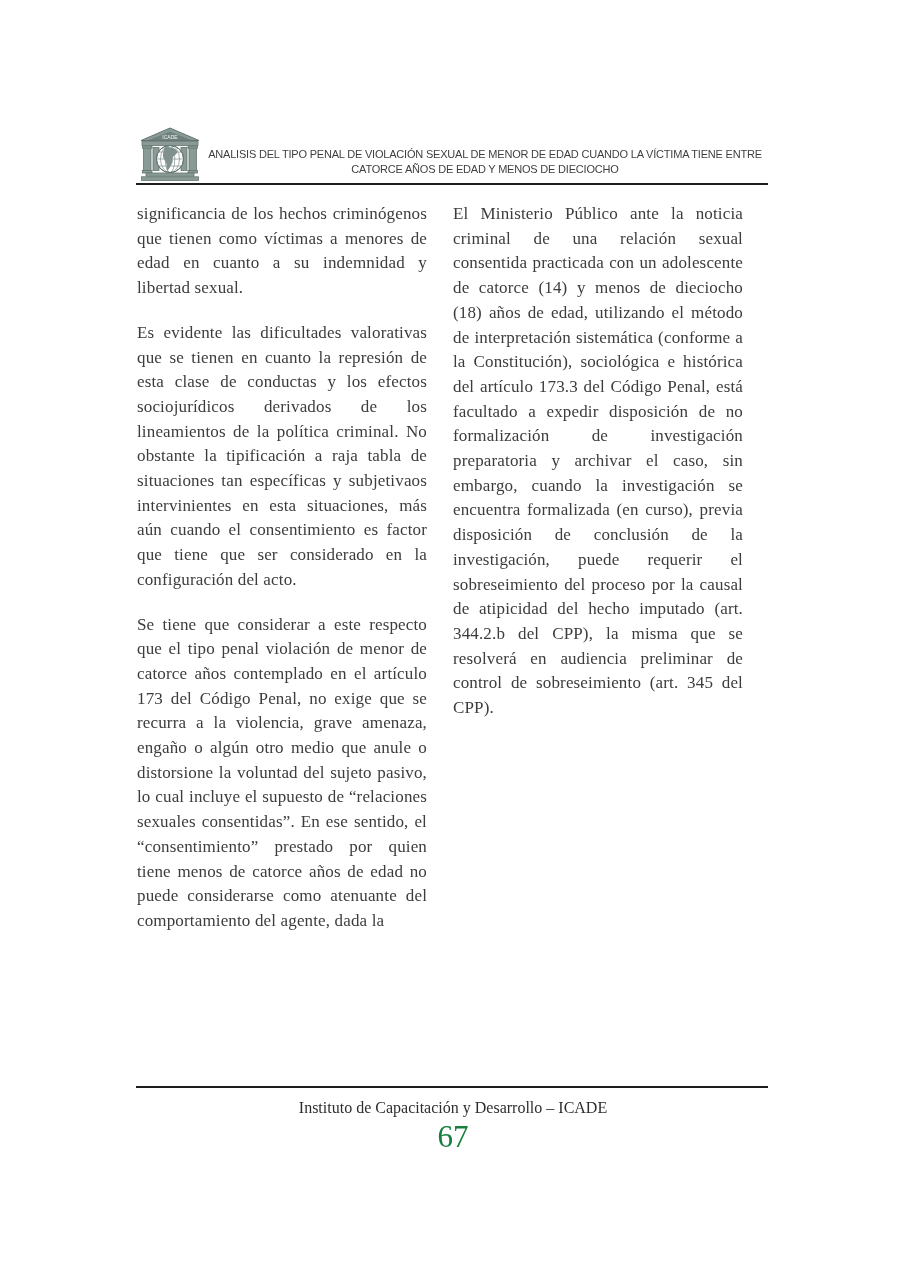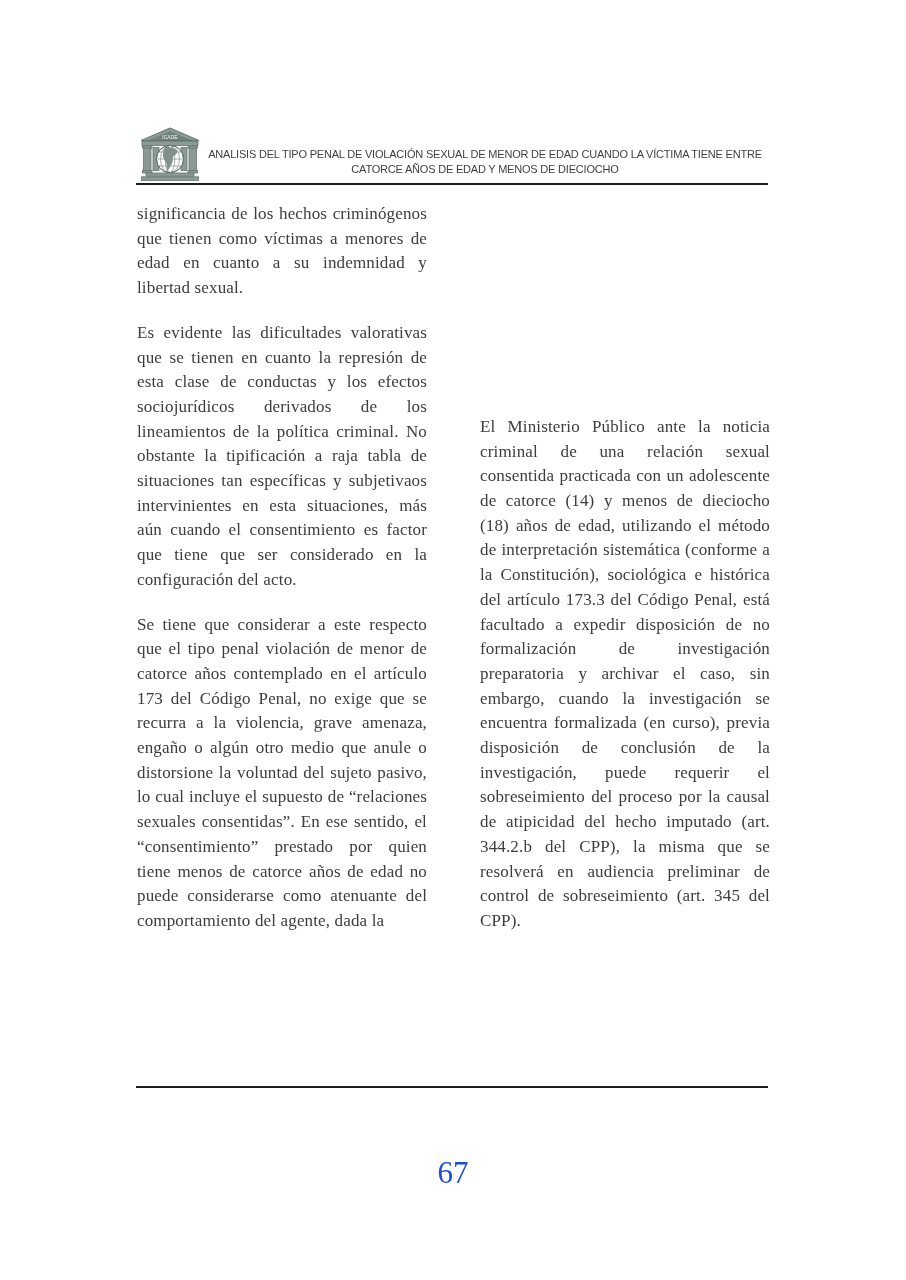--- a/index.html
+++ b/index.html
@@ -44,22 +44,21 @@
     background: #1d1d1d;
   }
 
   
   .columns {
     position: absolute;
     left: 137px;
     top: 202px;
     width: 634px;
     display: flex;
-    gap: 53px;
-    align-items: flex-end;
+    gap: 26px;
   }
   .column { width: 290px; }
   .column p {
     margin: 0 0 20px 0;
     font-size: 17px;
     line-height: 24.7px;
     letter-spacing: 0.15px;
     text-align: justify;
   }
 
@@ -81,22 +80,21 @@
     font-size: 16px;
     color: #2e2e2e;
   }
   .page-number {
     position: absolute;
     left: 0;
     top: 1119px;
     width: 906px;
     text-align: center;
     font-size: 31px;
-    color: #1d4ed8;
-    margin-top: 36px;
+    color: #15803d;
   }
 </style>
 </head>
 <body>
 
 <div class="page">
 
   <div class="logo">
     <svg width="62" height="57" viewBox="0 0 62 57" xmlns="http://www.w3.org/2000/svg">
       <defs>
@@ -151,15 +149,16 @@
       <p>significancia de los hechos criminógenos que tienen como víctimas a menores de edad en cuanto a su indemnidad y libertad sexual.</p>
       <p>Es evidente las dificultades valorativas que se tienen en cuanto la represión de esta clase de conductas y los efectos sociojurídicos derivados de los lineamientos de la política criminal. No obstante la tipificación a raja tabla de situaciones tan específicas y subjetivaos intervinientes en esta situaciones, más aún cuando el consentimiento es factor que tiene que ser considerado en la configuración del acto.</p>
       <p>Se tiene que considerar a este respecto que el tipo penal violación de menor de catorce años contemplado en el artículo 173 del Código Penal, no exige que se recurra a la violencia, grave amenaza, engaño o algún otro medio que anule o distorsione la voluntad del sujeto pasivo, lo cual incluye el supuesto de “relaciones sexuales consentidas”. En ese sentido, el “consentimiento” prestado por quien tiene menos de catorce años de edad no puede considerarse como atenuante del comportamiento del agente, dada la</p>
     </div>
     <div class="column">
       <p>El Ministerio Público ante la noticia criminal de una relación sexual consentida practicada con un adolescente de catorce (14) y menos de dieciocho (18) años de edad, utilizando el método de interpretación sistemática (conforme a la Constitución), sociológica e histórica del artículo 173.3 del Código Penal, está facultado a expedir disposición de no formalización de investigación preparatoria y archivar el caso, sin embargo, cuando la investigación se encuentra formalizada (en curso), previa disposición de conclusión de la investigación, puede requerir el sobreseimiento del proceso por la causal de atipicidad del hecho imputado (art. 344.2.b del CPP), la misma que se resolverá en audiencia preliminar de control de sobreseimiento (art. 345 del CPP).</p>
     </div>
   </div>
 
   <div class="footer-rule"></div>
+  <div class="footer-institute">Instituto de Capacitación y Desarrollo – ICADE</div>
   <div class="page-number">67</div>
 
 </div>
 
 </body></html>

